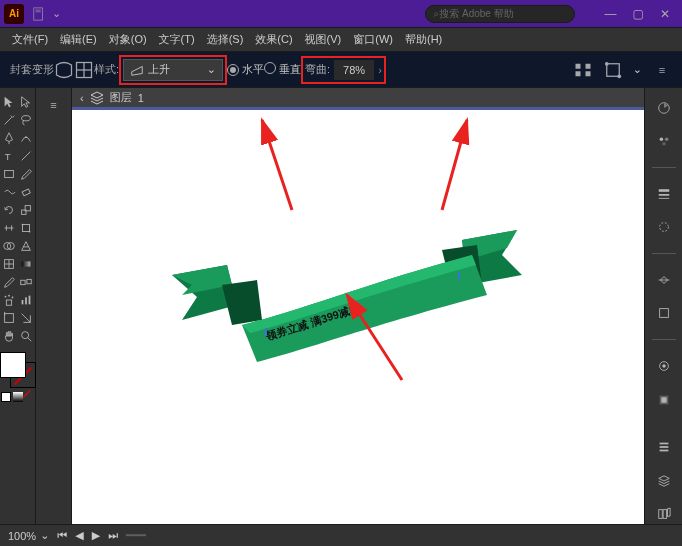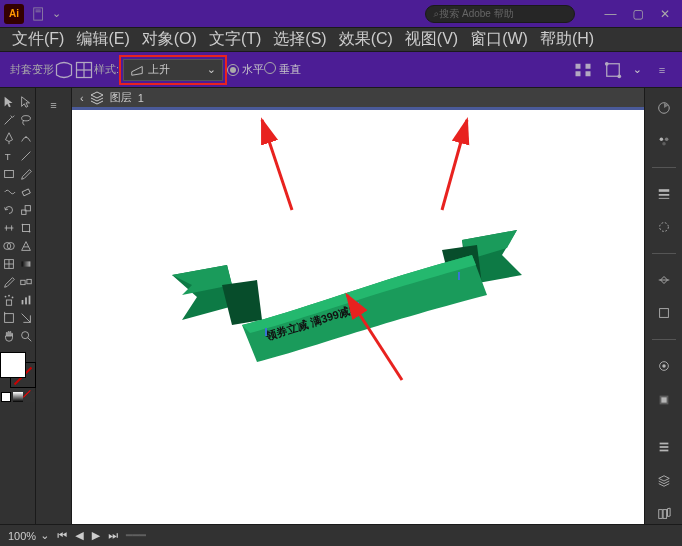--- a/index.html
+++ b/index.html
@@ -7,22 +7,22 @@
 .titlebar{height:28px;background:#4c1d95;display:flex;align-items:center;padding:0 4px;border-bottom:1px solid #1a1a1a}
 .app-icon{width:20px;height:20px;background:#330000;border-radius:3px;display:flex;align-items:center;justify-content:center;margin-right:8px}
 .app-icon span{color:#ff9a00;font-weight:bold;font-size:10px}
 .doc-icon{width:14px;height:14px;margin-right:6px;opacity:.7}
 .titlebar-center{flex:1}
 .search-box{width:150px;height:18px;background:#262626;border:1px solid #1a1a1a;border-radius:10px;display:flex;align-items:center;padding:0 8px;margin-right:30px}
 .search-box span{font-size:10px;color:#666}
 .win-controls{display:flex;gap:16px;margin-right:8px}
 .win-controls span{color:#aaa;font-size:12px;cursor:pointer}
 .menubar{height:24px;background:#323232;display:flex;align-items:center;padding:0 8px;gap:4px;border-bottom:1px solid #1a1a1a}
-.menubar span{padding:2px 4px;font-size:16px;cursor:pointer}
-.controlbar{height:36px;background:#4c1d95;display:flex;align-items:center;padding:0 10px;border-bottom:1px solid #1a1a1a;}
+.menubar span{padding:2px 4px;font-size:11px;cursor:pointer}
+.controlbar{height:36px;background:#0f172a;display:flex;align-items:center;padding:0 10px;border-bottom:1px solid #1a1a1a;}
 .ctrl-label{font-size:11px;color:#aaa}
 .icon-btn{width:20px;height:20px;display:flex;align-items:center;justify-content:center;opacity:.8;cursor:pointer}
 .redbox{border:2px solid #e8221f;padding:2px}
 .dropdown{width:100px;height:22px;background:#3a3a3a;border:1px solid #555;display:flex;align-items:center;padding:0 6px;justify-content:space-between}
 .dropdown svg{margin-right:4px}
 .radio{width:12px;height:12px;border:1px solid #aaa;border-radius:50%;display:inline-block;margin-right:3px;position:relative}
 .radio.sel::after{content:"";position:absolute;inset:2px;background:#aaa;border-radius:50%}
 .bend-group{display:flex;align-items:center;gap:4px}
 .bend-input{width:40px;height:20px;background:#2a2a2a;border:none;text-align:center;font-size:11px;color:#ccc}
 .ctrl-right{margin-left:auto;display:flex;align-items:center;gap:10px}
@@ -111,20 +111,27 @@
     </div>
   </div>
   <label style="display:flex;align-items:center">
       <span class="radio sel"></span>
       <span>水平</span>
     </label>
   <label style="display:flex;">
       <span class="radio"></span>
       <span>垂直</span>
     </label>
+  <div class="redbox">
+    <div class="bend-group">
+      <span class="ctrl-label">弯曲:</span>
+      <input class="bend-input" value="78%" style="">
+      <span style="color:#888">›</span>
+    </div>
+  </div>
   <div class="ctrl-right">
     <div class="icon-btn">
         <svg viewBox="0 0 16 16">
           <rect x="2" y="3" width="4" height="4" fill="#ccc"></rect>
           <rect x="10" y="3" width="4" height="4" fill="#ccc"></rect>
           <rect x="2" y="9" width="4" height="4" fill="#ccc"></rect>
           <rect x="10" y="9" width="4" height="4" fill="#ccc"></rect>
         </svg>
       </div>
     <div class="icon-btn">

